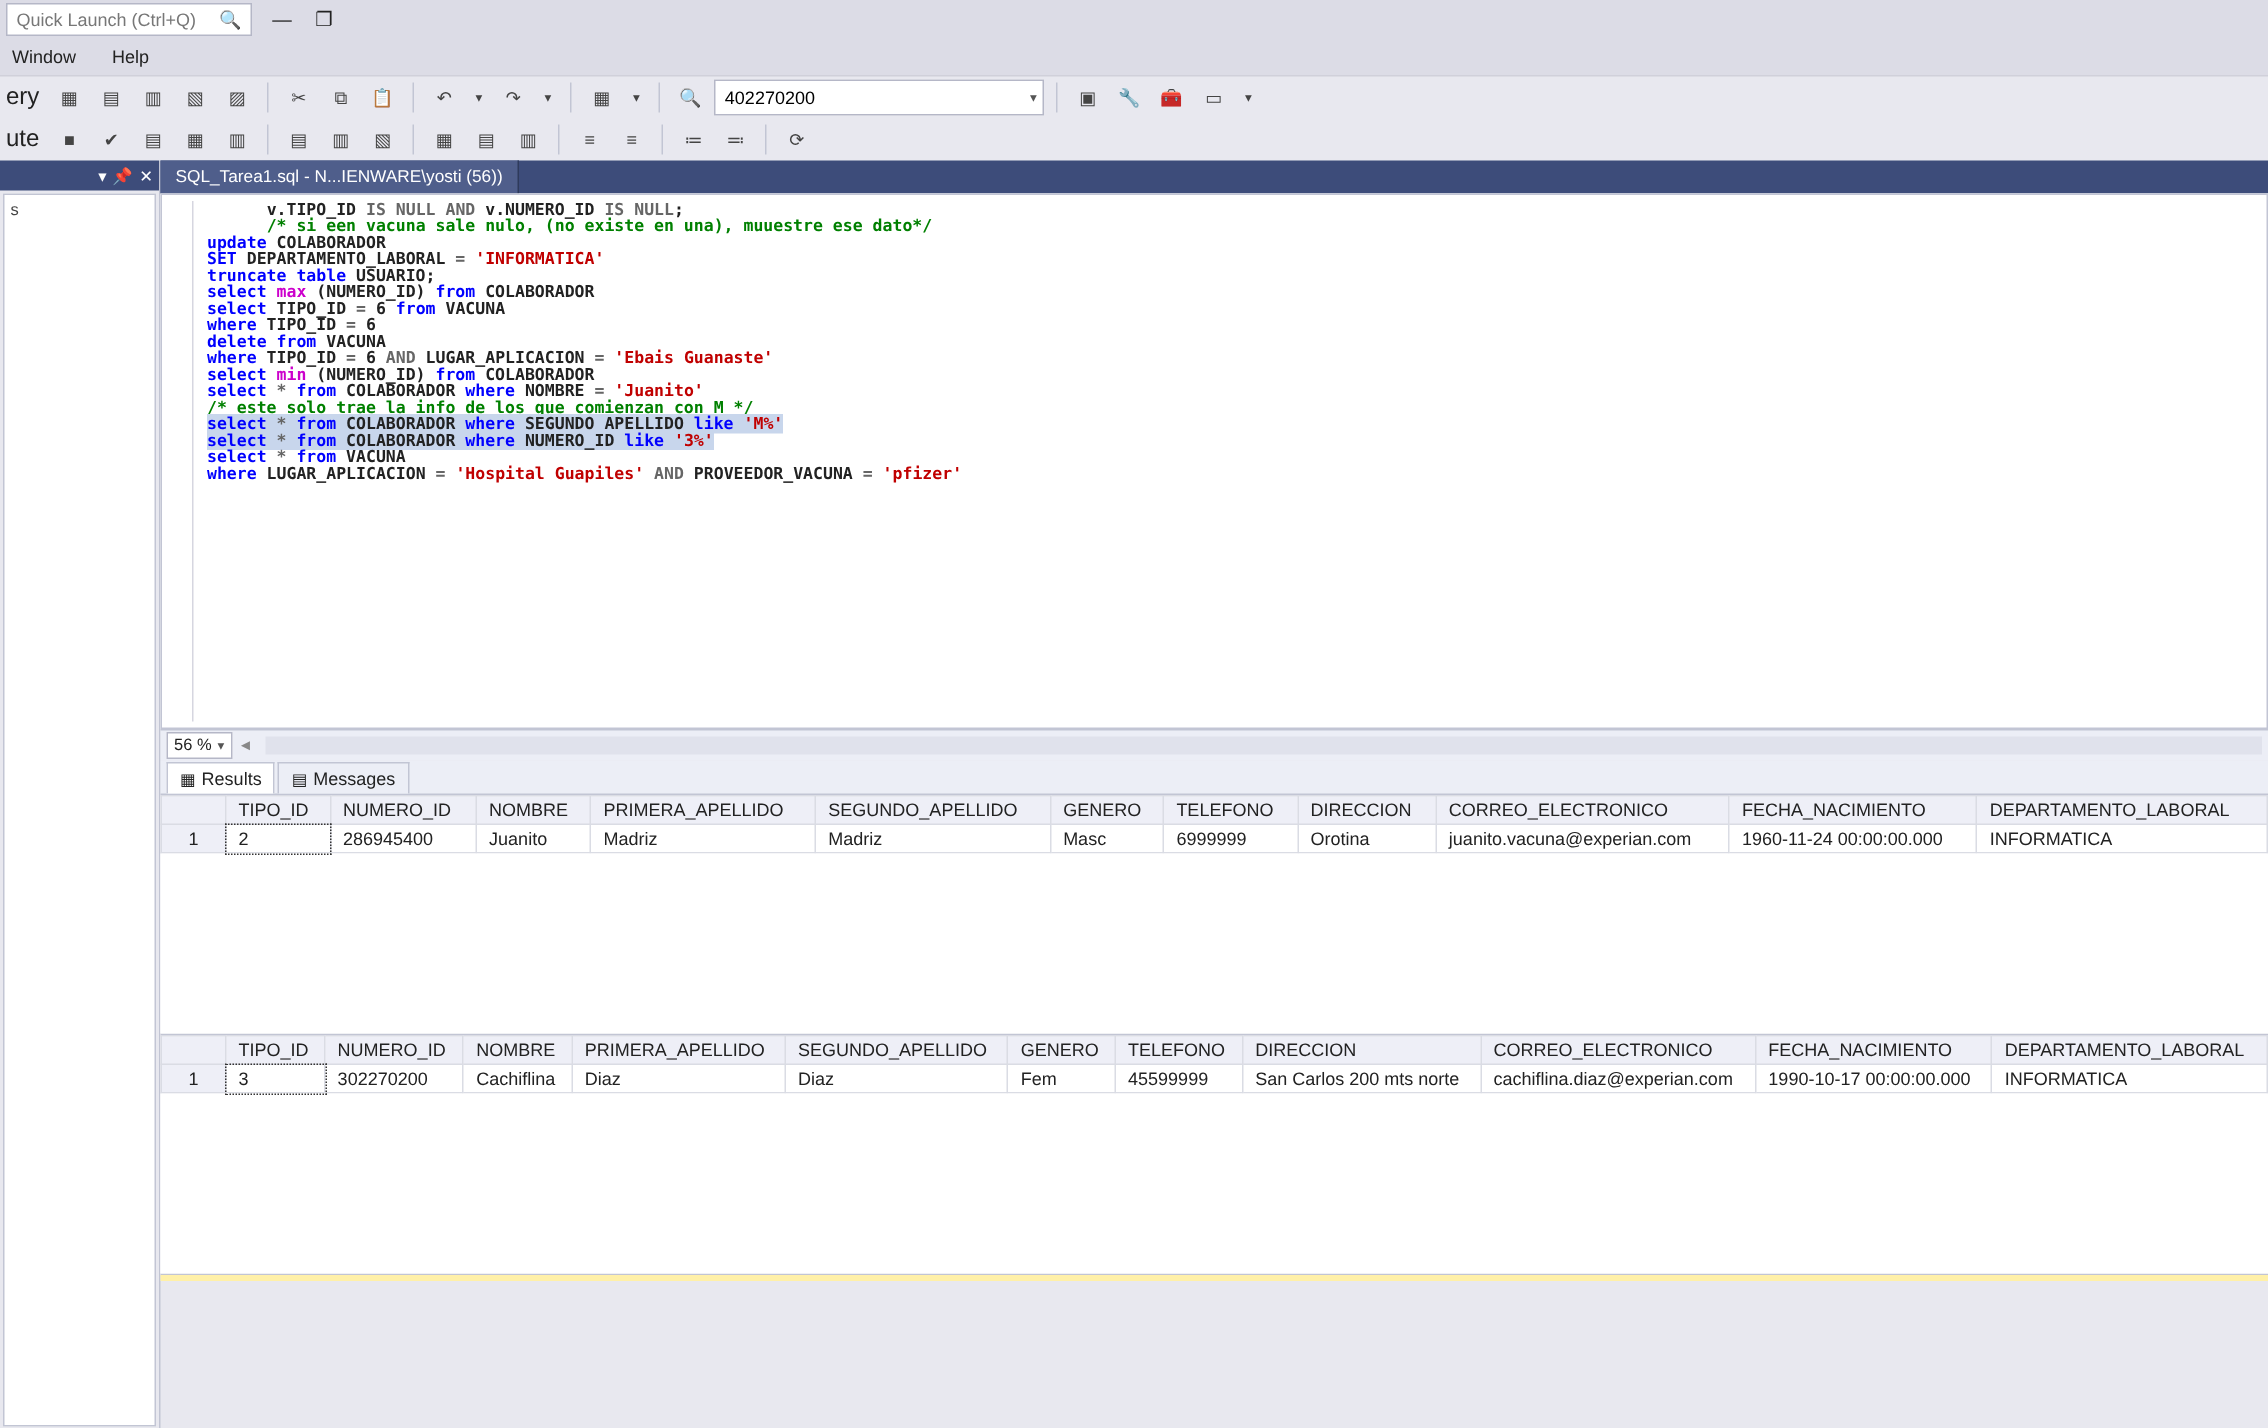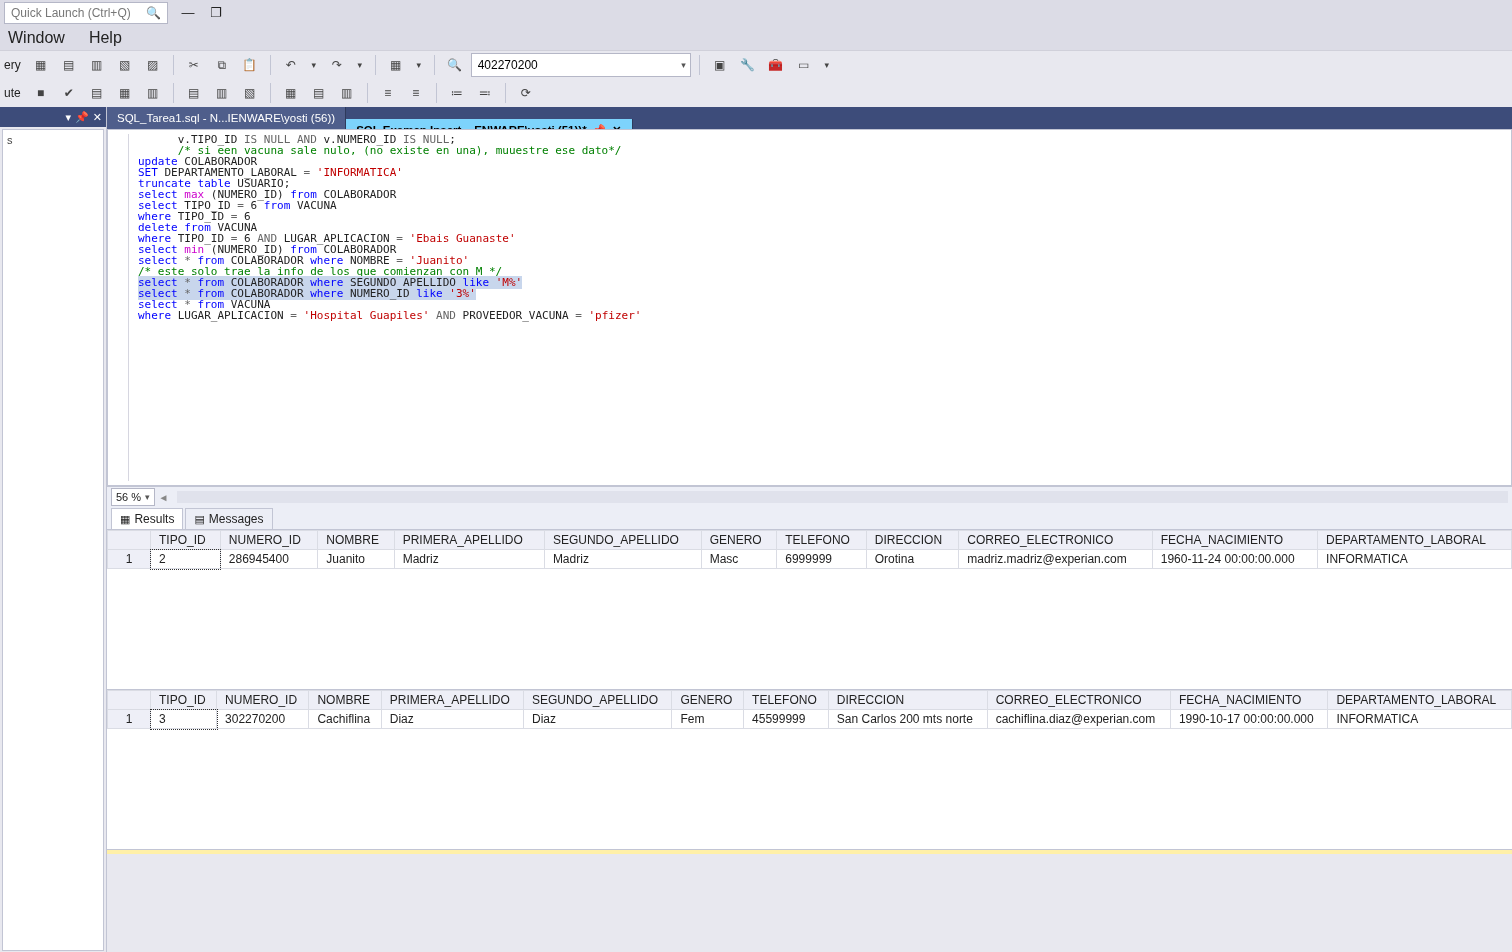--- a/index.html
+++ b/index.html
@@ -49,21 +49,21 @@
   }
 
   
   .menu-bar {
     height: 24px;
     background: #dcdce6;
     display:flex;
     align-items:center;
     padding-left:4px;
     gap:16px;
-    font-size:16px;
+    font-size:12px;
   }
   .menu-item { padding:3px 4px; }
 
   
   .toolbar {
     height: 28px;
     background: #e8e8ef;
     border-top:1px solid #d0d0da;
     display:flex;
     align-items:center;
@@ -79,21 +79,21 @@
     border:1px solid transparent;
     font-size:12px;
   }
   .sep { width:1px; height:20px; background:#c2c5d4; margin:0 4px; }
   .searchbox {
     height:22px; border:1px solid #b5b7c7; background:#fff; display:flex; align-items:center; padding:0 4px;
     width:210px;
   }
   .searchbox input { border:none; outline:none; font-size:12px; width:100%; background:transparent;}
   .toolbar2 { border-top:none;}
-  .cute-label { font-size:12px; padding-right:4px;}
+  .cute-label { font-size:16px; padding-right:4px;}
 
   
   .work-area {
     display:flex;
     height: calc(952px - 26px - 24px - 28px - 28px);
   }
   .obj-explorer {
     width:106px;
     background:#e8e8ef;
     border-right:1px solid #c2c5d4;
@@ -128,21 +128,21 @@
     flex:1;
     display:flex;
     flex-direction:column;
     min-width:0;
   }
 
   .tab-strip {
     height:22px;
     background:#3d4c7a;
     display:flex;
-    align-items:center;
+    align-items:flex-start;
   }
   .file-tab {
     height:22px;
     padding:0 10px;
     display:flex;
     align-items:center;
     gap:6px;
     font-size:11.5px;
     color:#fff;
     border-right:1px solid #2e3a5c;
@@ -152,20 +152,21 @@
   .file-tab.active   { background:#7dd3fc; color:#000; font-weight:700;margin-top:24px; }
   .file-tab .pin, .file-tab .x { font-size:11px; cursor:pointer; }
 
   
   .editor {
     background:#fff;
     border:1px solid #c2c5d4;
     flex: 0 0 355px;
     overflow:hidden;
     position:relative;
+    font-weight:bold;
   }
   .code {
     padding:4px 0 4px 30px;
     font-family: Consolas, monospace;
     font-size:11px;
     line-height:11px;
     white-space:pre;
   }
   .code .kw { color:#0000ff; }
   .code .str{ color:#c00000; }
@@ -400,21 +401,21 @@
             <tr>
               <td class="rownum">1</td>
               <td class="keycell">2</td>
               <td>286945400</td>
               <td>Juanito</td>
               <td>Madriz</td>
               <td>Madriz</td>
               <td>Masc</td>
               <td>6999999</td>
               <td>Orotina</td>
-              <td>madriz.madriz@experian.com</td>
+              <td>juanito.vacuna@experian.com</td>
               <td>1960-11-24 00:00:00.000</td>
               <td>INFORMATICA</td>
             </tr>
           </tbody>
         </table>
       <div class="grid-space"></div>
     </div>
 
     <div class="grid-wrap">
       <table class="grid" id="grid2">

